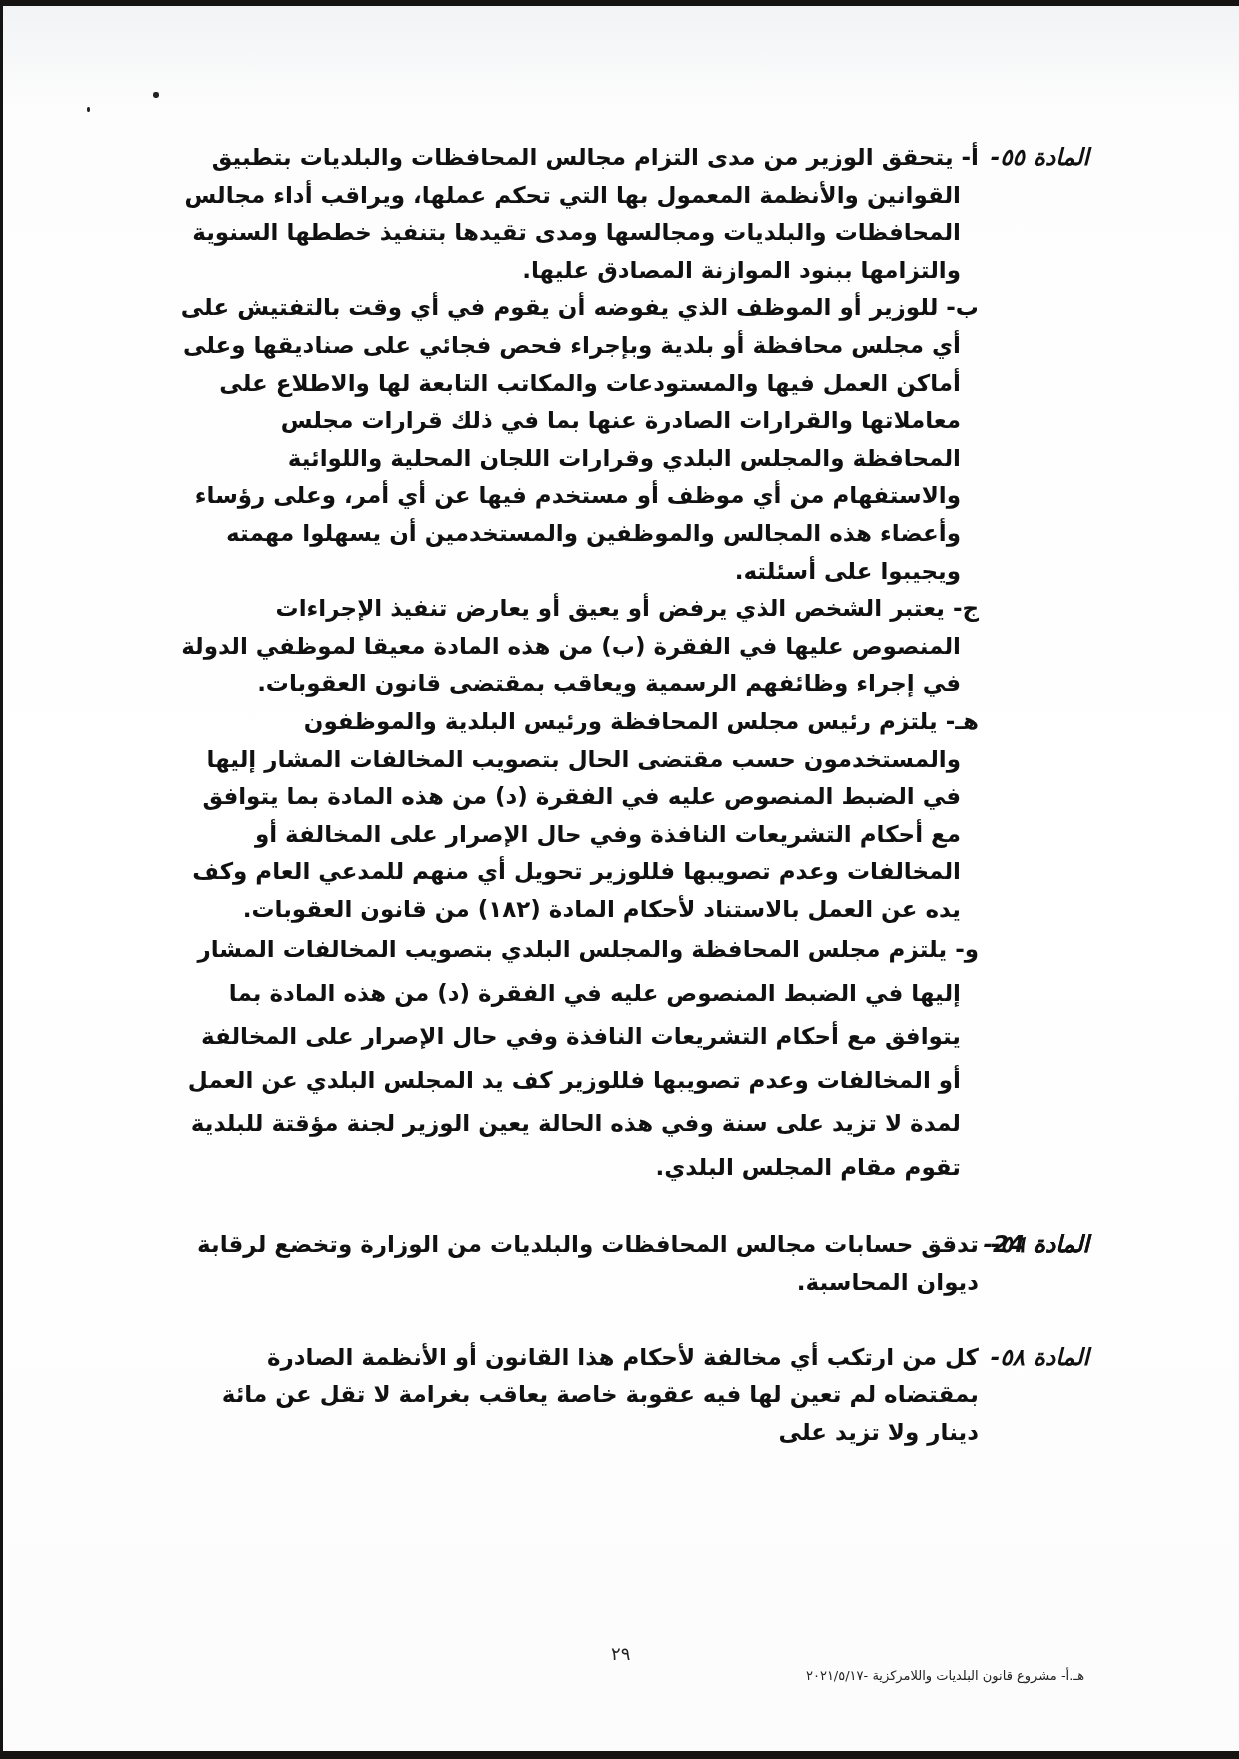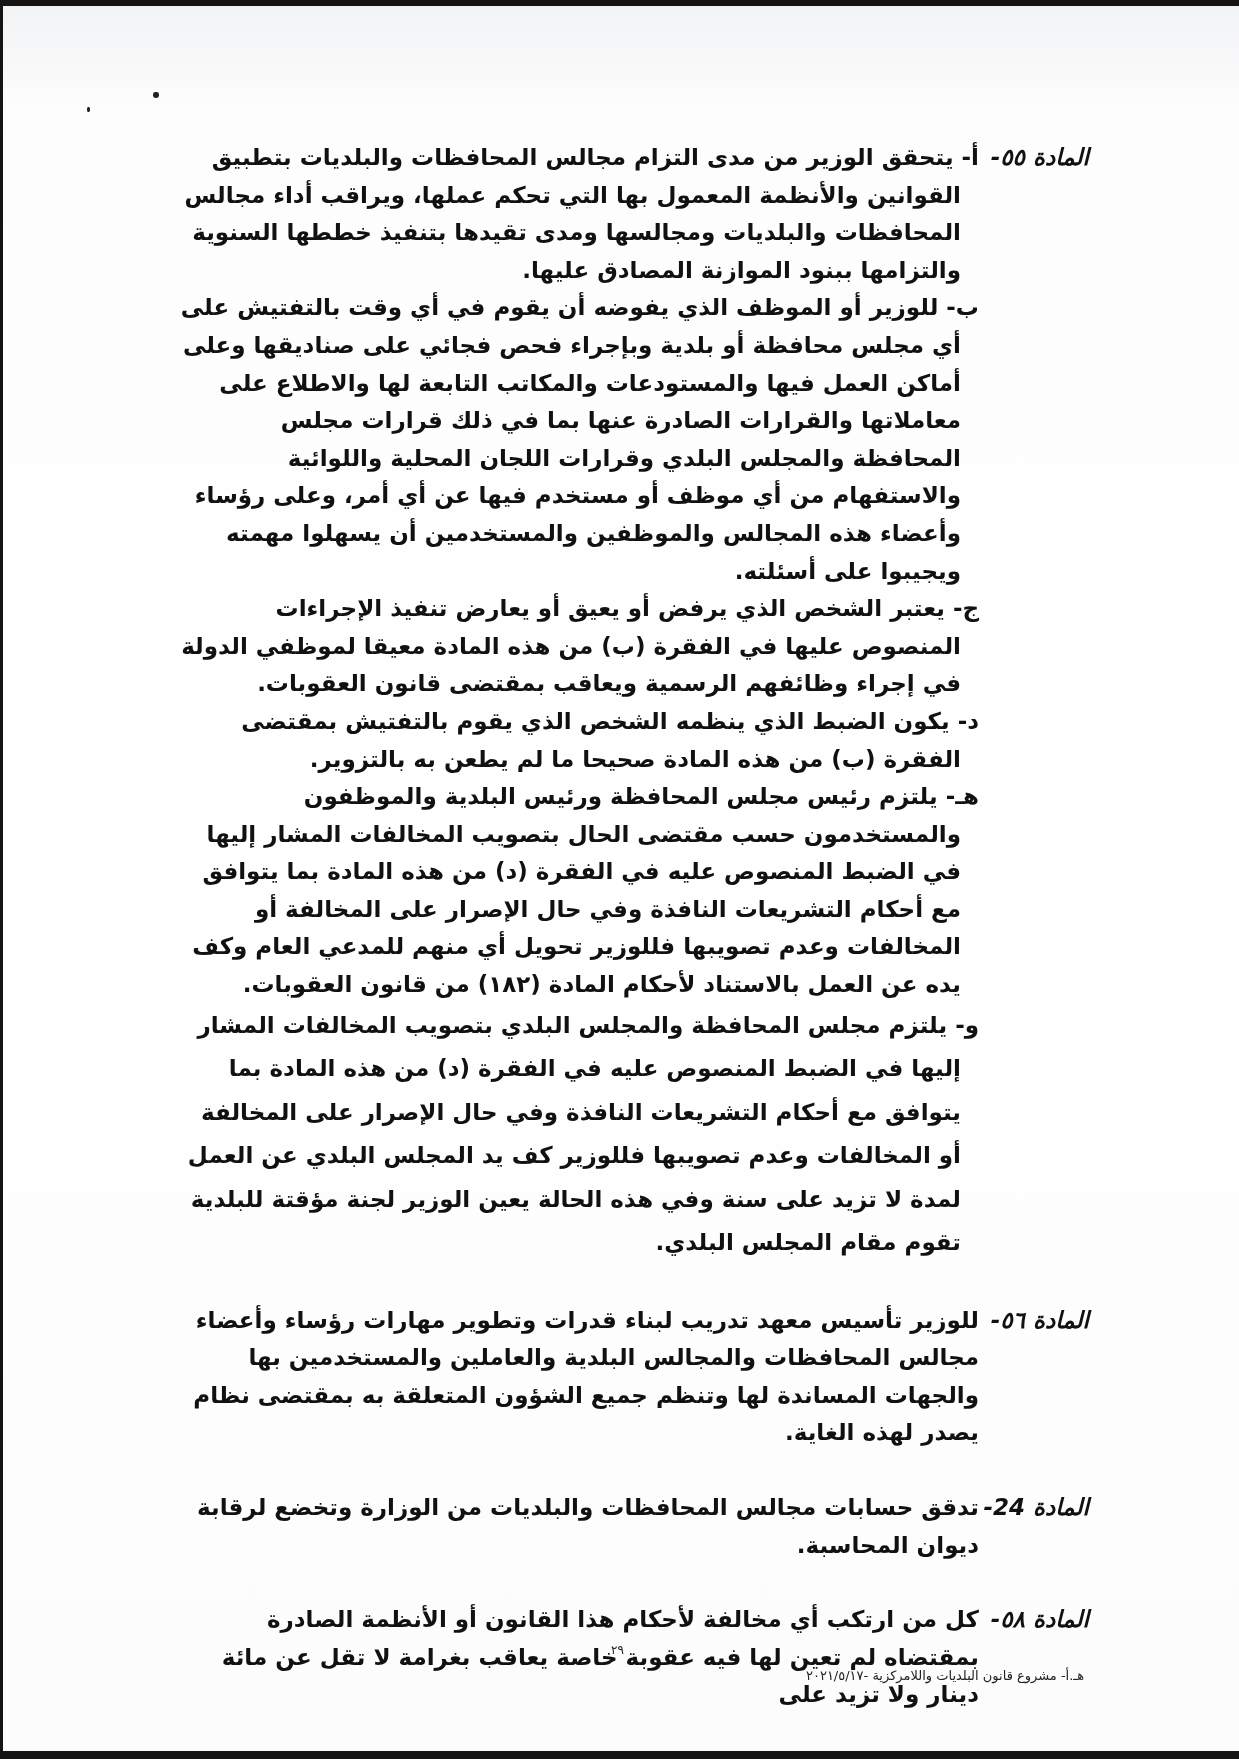--- a/index.html
+++ b/index.html
@@ -43,21 +43,21 @@
   .para { margin: 0; padding-right: 0; }
   .clause-v { line-height: 43.5px; text-align: right; }
   .footer {
     position: absolute;
     direction: rtl;
     color: #222;
     font-weight: normal;
   }
   .page-num {
     left: 608px; top: 1637px;
-    font-size: 12px;
+    font-size: 18px;
   }
   .footer-line {
     right: 155px; top: 1662px;
     font-size: 13px;
   }
 </style>
 </head>
 <body>
 
 <div class="page">
@@ -75,39 +75,32 @@
         </p>
         <p class="clause">
           <span class="mark">ب-</span>
           <span>للوزير أو الموظف الذي يفوضه أن يقوم في أي وقت بالتفتيش على أي مجلس محافظة أو بلدية وبإجراء فحص فجائي على صناديقها وعلى أماكن العمل فيها والمستودعات والمكاتب التابعة لها والاطلاع على معاملاتها والقرارات الصادرة عنها بما في ذلك قرارات مجلس المحافظة والمجلس البلدي وقرارات اللجان المحلية واللوائية والاستفهام من أي موظف أو مستخدم فيها عن أي أمر، وعلى رؤساء وأعضاء هذه المجالس والموظفين والمستخدمين أن يسهلوا مهمته ويجيبوا على أسئلته.</span>
         </p>
         <p class="clause">
           <span class="mark">ج-</span>
           <span>يعتبر الشخص الذي يرفض أو يعيق أو يعارض تنفيذ الإجراءات المنصوص عليها في الفقرة (ب) من هذه المادة معيقا لموظفي الدولة في إجراء وظائفهم الرسمية ويعاقب بمقتضى قانون العقوبات.</span>
         </p>
         <p class="clause">
-          <span class="mark">د-</span>
-          <span>يكون الضبط الذي ينظمه الشخص الذي يقوم بالتفتيش بمقتضى الفقرة (ب) من هذه المادة صحيحا ما لم يطعن به بالتزوير.</span>
-        </p>
-        <p class="clause">
           <span class="mark">هـ-</span>
           <span>يلتزم رئيس مجلس المحافظة ورئيس البلدية والموظفون والمستخدمون حسب مقتضى الحال بتصويب المخالفات المشار إليها في الضبط المنصوص عليه في الفقرة (د) من هذه المادة بما يتوافق مع أحكام التشريعات النافذة وفي حال الإصرار على المخالفة أو المخالفات وعدم تصويبها فللوزير تحويل أي منهم للمدعي العام وكف يده عن العمل بالاستناد لأحكام المادة (١٨٢) من قانون العقوبات.</span>
         </p>
         <p class="clause clause-v">
           <span class="mark">و-</span>
           <span>يلتزم مجلس المحافظة والمجلس البلدي بتصويب المخالفات المشار إليها في الضبط المنصوص عليه في الفقرة (د) من هذه المادة بما يتوافق مع أحكام التشريعات النافذة وفي حال الإصرار على المخالفة أو المخالفات وعدم تصويبها فللوزير كف يد المجلس البلدي عن العمل لمدة لا تزيد على سنة وفي هذه الحالة يعين الوزير لجنة مؤقتة للبلدية تقوم مقام المجلس البلدي.</span>
         </p>
       </div>
     </section>
 
     <section class="article">
       <span class="art-label">المادة ٥٦-</span>
-      <div class="art-body">
-        <p class="para">للوزير تأسيس معهد تدريب لبناء قدرات وتطوير مهارات رؤساء وأعضاء مجالس المحافظات والمجالس البلدية والعاملين والمستخدمين بها والجهات المساندة لها وتنظم جميع الشؤون المتعلقة به بمقتضى نظام يصدر لهذه الغاية.</p>
-      </div>
     </section>
 
     <section class="article">
       <span class="art-label">المادة 24-</span>
       <div class="art-body">
         <p class="para">تدقق حسابات مجالس المحافظات والبلديات من الوزارة وتخضع لرقابة ديوان المحاسبة.</p>
       </div>
     </section>
 
     <section class="article">

